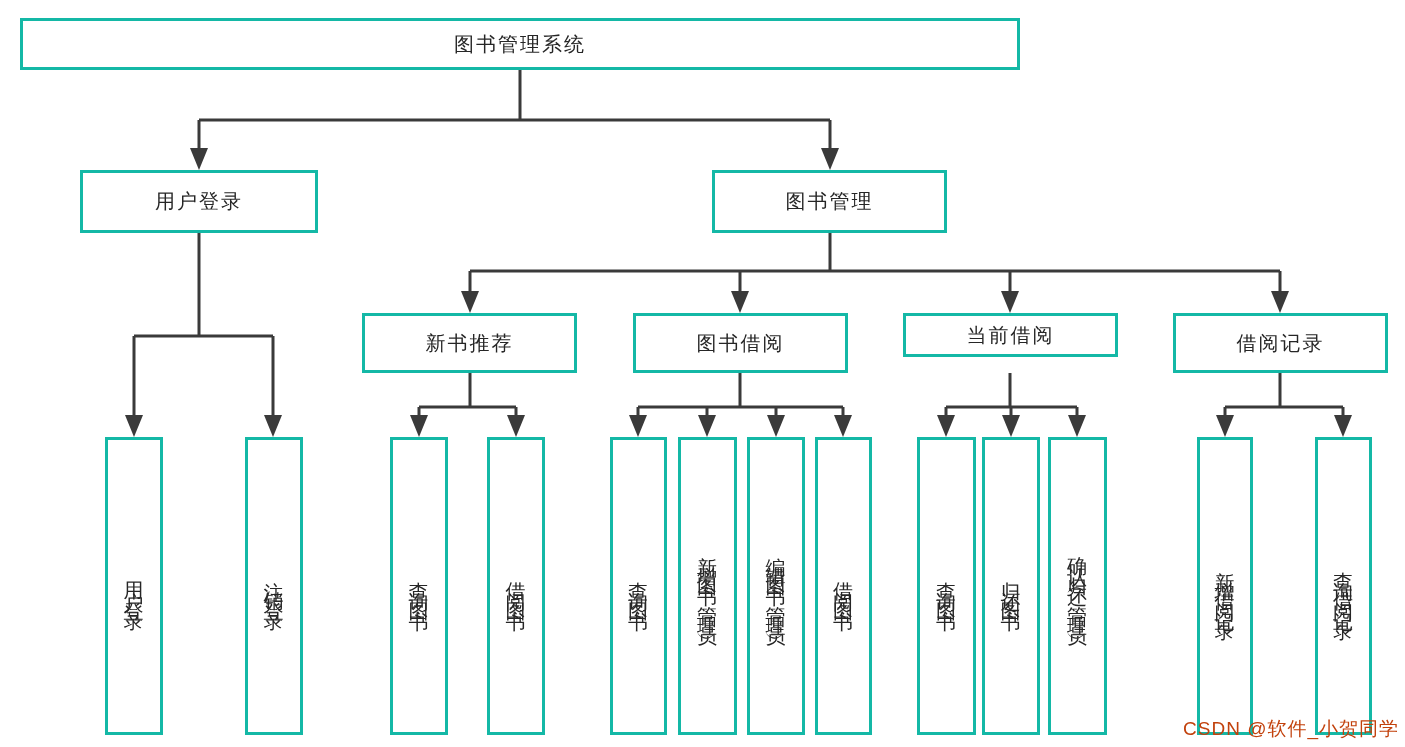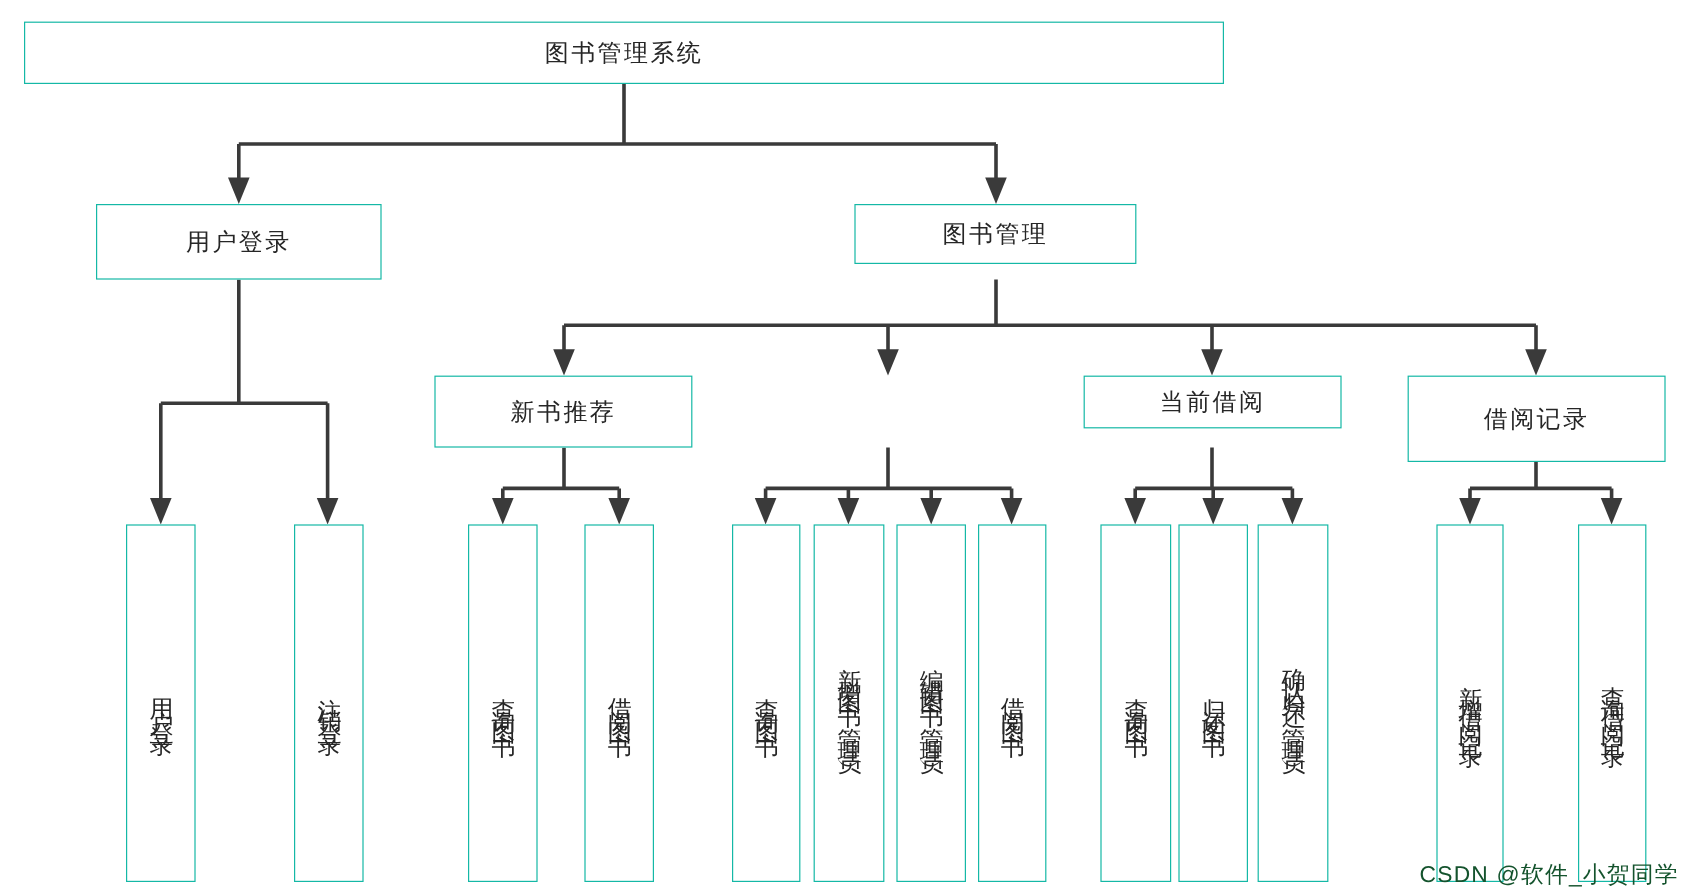--- a/index.html
+++ b/index.html
@@ -1,26 +1,26 @@
 <!DOCTYPE html>
 <html><head>
 <meta charset="utf-8">
 <style>
   html,body{margin:0;padding:0;background:#fff;}
   #stage{position:relative;width:1405px;height:747px;background:#fff;overflow:hidden;
          font-family:"Liberation Sans","DejaVu Sans",sans-serif;}
   svg.connectors{position:absolute;left:0;top:0;z-index:1;}
-  .node{position:absolute;box-sizing:border-box;border:1px solid #14b8a6;background:#fff;
+  .node{position:absolute;box-sizing:border-box;border:3px solid #14b8a6;background:#fff;
         display:flex;align-items:center;justify-content:center;z-index:2;
         color:#262626;font-size:20px;}
   .node .lbl{white-space:nowrap;letter-spacing:2px;}
   .vnode .lbl{writing-mode:vertical-rl;text-orientation:mixed;letter-spacing:10px;
               line-height:1;white-space:normal;}
   .watermark{position:absolute;right:6px;bottom:5px;z-index:6;font-size:19px;
-             color:#14532d;letter-spacing:1px;}
+             color:#c2410c;letter-spacing:1px;}
 </style>
 </head>
 <body>
 
 <div id="stage">
 
   <svg class="connectors" width="1405" height="747" viewBox="0 0 1405 747">
     <g stroke="#3a3a3a" stroke-width="3" fill="none">
 
       <path d="M520 70 V120 M199 120 H830 M199 120 V164 M830 120 V164"></path>
@@ -60,31 +60,34 @@
     </g>
   </svg>
 
   <div class="node" style="left:20px;top:18px;width:1000px;height:52px;">
     <span class="lbl">图书管理系统</span>
   </div>
 
   <div class="node" style="left:80px;top:170px;width:238px;height:63px;">
     <span class="lbl">用户登录</span>
   </div>
-  <div class="node" style="left:712px;top:170px;width:235px;height:50px;">
+  <div class="node" style="left:712px;top:170px;width:235px;height:63px;">
     <span class="lbl">图书管理</span>
   </div>
 
   <div class="node" style="left:362px;top:313px;width:215px;height:60px;text-align:right;">
     <span class="lbl">新书推荐</span>
   </div>
+  <div class="node" style="left:633px;top:313px;width:215px;height:60px;">
+    <span class="lbl">图书借阅</span>
+  </div>
   <div class="node" style="left:903px;top:313px;width:215px;height:44px;">
     <span class="lbl">当前借阅</span>
   </div>
-  <div class="node" style="left:1173px;top:313px;width:215px;height:72px;text-align:right;">
+  <div class="node" style="left:1173px;top:313px;width:215px;height:60px;text-align:right;">
     <span class="lbl">借阅记录</span>
   </div>
 
   <div class="node vnode" style="left:105px;top:437px;width:58px;height:298px;">
     <span class="lbl">用户登录</span>
   </div>
   <div class="node vnode" style="left:245px;top:437px;width:58px;height:298px;">
     <span class="lbl">注销登录</span>
   </div>
 

